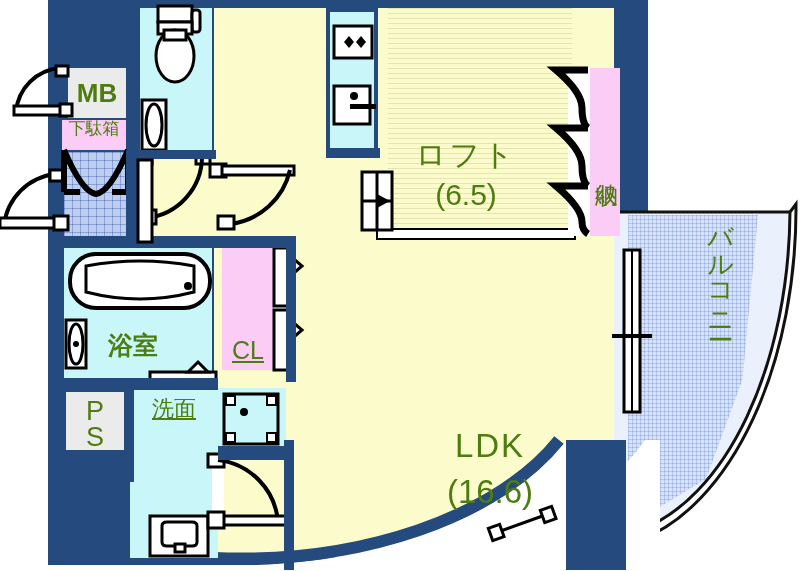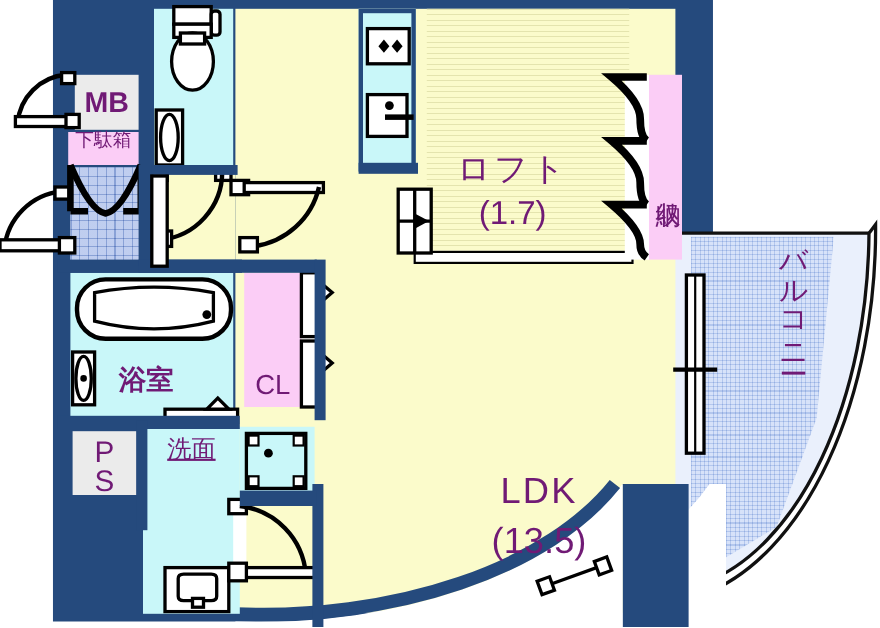--- a/index.html
+++ b/index.html
@@ -25,21 +25,21 @@
        repeating-linear-gradient(to bottom,#c3d3f0 0px,#c3d3f0 1px,#eaf0fc 1px,#eaf0fc 4px);
      background-blend-mode:multiply;
   }
   .genkan{
      background:
        repeating-linear-gradient(to right,#9fb4dd 0px,#9fb4dd 1px,#dde5f7 1px,#dde5f7 8px),
        repeating-linear-gradient(to bottom,#9fb4dd 0px,#9fb4dd 1px,#dde5f7 1px,#dde5f7 8px);
      background-blend-mode:multiply;
   }
   
-  .lbl{color:#701a75;white-space:nowrap;line-height:1;}
+  .lbl{color:#4d7c0f;white-space:nowrap;line-height:1;}
   .lbl-jp{font-family:"DejaVu Sans","Liberation Sans",sans-serif;}
   .vert{writing-mode:vertical-rl;text-orientation:upright;}
   .ctr{display:flex;align-items:center;justify-content:center;}
   svg{display:block;overflow:visible;}
 </style>
 </head>
 <body>
 
 <div id="plan">
 
@@ -240,30 +240,30 @@
     <rect x="4" y="2" width="14" height="82" fill="#fff" stroke="#000" stroke-width="3"></rect>
   </svg>
 
   <div class="abs lbl ctr" style="left:68px;top:68px;width:58px;height:50px;font-size:26px;font-weight:bold;">MB</div>
 
   <div class="abs lbl lbl-jp ctr" style="left:62px;top:120px;width:64px;height:16px;font-size:17px;">下駄箱</div>
 
 
   <div class="abs lbl lbl-jp ctr" style="left:88px;top:328px;width:90px;height:34px;font-size:25px;font-weight:bold;">浴室</div>
 
-  <div class="abs lbl ctr" style="left:222px;top:332px;width:52px;height:36px;font-size:25px;">CL</div>
+  <div class="abs lbl ctr" style="left:222px;top:332px;width:52px;height:36px;font-size:25px;text-decoration:underline;">CL</div>
 
   <div class="abs lbl ctr" style="left:66px;top:396px;width:58px;height:30px;font-size:27px;">P</div>
   <div class="abs lbl ctr" style="left:66px;top:422px;width:58px;height:30px;font-size:27px;">S</div>
 
   <div class="abs lbl lbl-jp ctr" style="left:136px;top:396px;width:76px;height:26px;font-size:22px;text-decoration:underline;">洗面</div>
 
   <div class="abs lbl lbl-jp ctr" style="left:396px;top:136px;width:140px;height:38px;font-size:30px;letter-spacing:3px;">ロフト</div>
-  <div class="abs lbl ctr" style="left:396px;top:176px;width:140px;height:38px;font-size:30px;">(1.7)</div>
+  <div class="abs lbl ctr" style="left:396px;top:176px;width:140px;height:38px;font-size:30px;">(6.5)</div>
 
   <div class="abs lbl lbl-jp vert" style="left:592px;top:166px;width:26px;height:70px;font-size:23px;">収納</div>
 
   <div class="abs lbl ctr" style="left:420px;top:424px;width:140px;height:42px;font-size:33px;letter-spacing:2px;">LDK</div>
-  <div class="abs lbl ctr" style="left:420px;top:470px;width:140px;height:42px;font-size:33px;">(13.5)</div>
+  <div class="abs lbl ctr" style="left:420px;top:470px;width:140px;height:42px;font-size:33px;">(16.6)</div>
 
   <div class="abs lbl lbl-jp vert" style="left:700px;top:208px;width:34px;height:180px;font-size:26px;">バルコニー</div>
 
 </div>
 
 </body></html>

